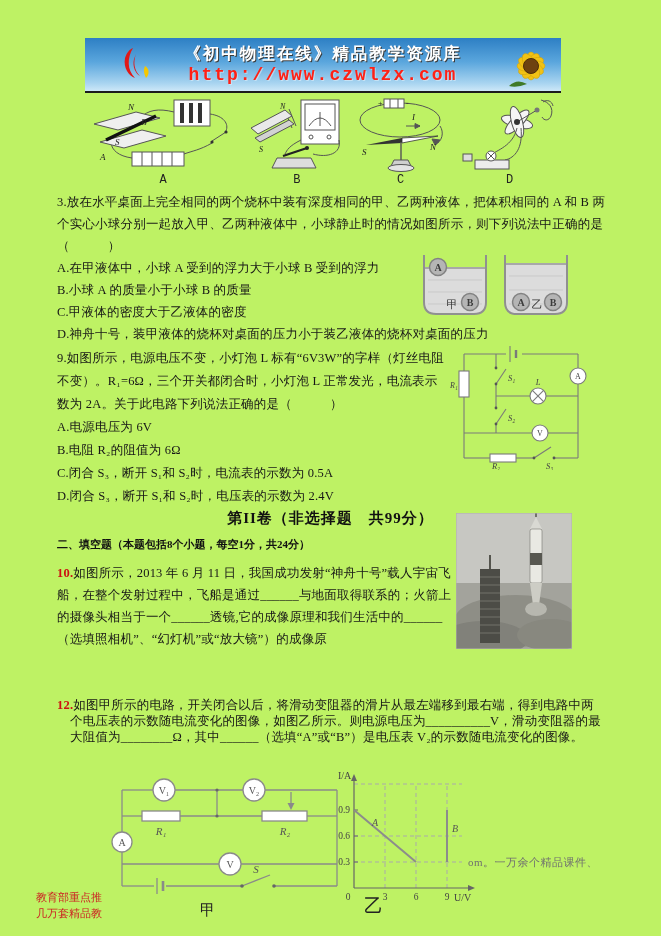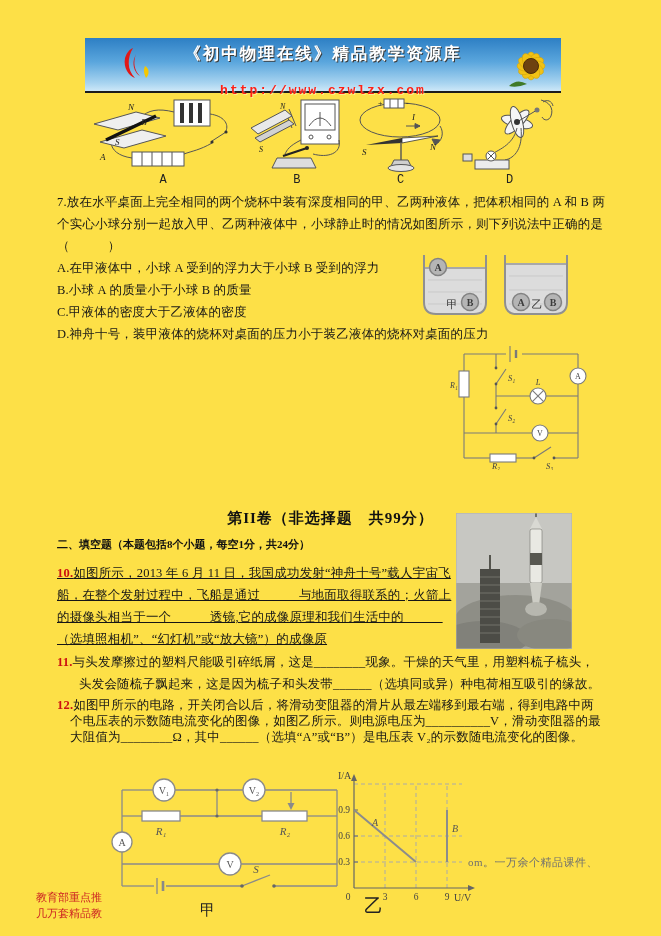--- a/index.html
+++ b/index.html
@@ -1,30 +1,30 @@
 <!DOCTYPE html>
 <html><head>
 <meta charset="utf-8">
 <style>
   * { margin:0; padding:0; box-sizing:border-box; }
   html,body { background:#ffffff; }
   body { font-family:"Liberation Serif","DejaVu Serif",serif; }
-  .page { position:relative; width:661px; height:936px; margin:0 auto; background:#fde047; overflow:hidden; }
+  .page { position:relative; width:661px; height:936px; margin:0 auto; background:#bef264; overflow:hidden; }
   .abs { position:absolute; }
 
   
   .banner { left:85px; top:38px; width:476px; height:55px;
             background:linear-gradient(180deg,#2d7fc4 0%,#5aa6dd 45%,#a8d4f0 85%,#cde8f8 100%);
             border-bottom:2px solid #1c1c1c; display:flex; align-items:center; }
   .banner-logo { position:absolute; left:34px; top:6px; }
   .banner-text { position:absolute; left:0; width:100%; text-align:center; top:5px; }
   .banner-title { color:#ffffff; font-weight:bold; font-size:16.5px; letter-spacing:2px;
                   text-shadow:1px 1px 0 #3a3a3a; }
-  .banner-url { color:#ff2015; font-weight:bold; font-size:13px; letter-spacing:2px;
-                font-family:"Liberation Mono","DejaVu Sans Mono",monospace; margin-top:18px;
+  .banner-url { color:#ff2015; font-weight:bold; font-size:18px; letter-spacing:2px;
+                font-family:"Liberation Mono","DejaVu Sans Mono",monospace; margin-top:0;
                 text-shadow:1px 1px 0 #ffffff66; }
   .sunflower { position:absolute; right:8px; top:6px; }
 
   
   .figrow { left:88px; top:98px; width:474px; height:92px; display:flex; justify-content:space-between; }
   .figcell { display:flex; flex-direction:column; align-items:center; }
   .figlabel { font-size:12px; color:#222; margin-top:1px; font-family:"Liberation Mono","DejaVu Sans Mono",monospace; }
 
   
   .q { position:absolute; font-size:12.5px; line-height:22px; color:#161616; letter-spacing:.2px; }
@@ -181,21 +181,21 @@
           <rect x="6" y="56" width="9" height="7" fill="#ddd"></rect>
         </g>
         <circle cx="60" cy="24" r="3" fill="#333"></circle>
         <circle cx="80" cy="12" r="2.5" fill="#777"></circle>
       </svg>
       <div class="figlabel">D</div>
     </div>
   </div>
 
   <div class="abs q" style="left:57px; top:191px; width:549px;">
-    <div>7.放在水平桌面上完全相同的两个烧杯中装有深度相同的甲、乙两种液体，把体积相同的 A 和 B 两个实心小球分别一起放入甲、乙两种液体中，小球静止时的情况如图所示，则下列说法中正确的是（　　　）</div>
+    <div>3.放在水平桌面上完全相同的两个烧杯中装有深度相同的甲、乙两种液体，把体积相同的 A 和 B 两个实心小球分别一起放入甲、乙两种液体中，小球静止时的情况如图所示，则下列说法中正确的是（　　　）</div>
     <div class="opt">A.在甲液体中，小球 A 受到的浮力大于小球 B 受到的浮力</div>
     <div class="opt">B.小球 A 的质量小于小球 B 的质量</div>
     <div class="opt">C.甲液体的密度大于乙液体的密度</div>
     <div class="opt">D.神舟十号，装甲液体的烧杯对桌面的压力小于装乙液体的烧杯对桌面的压力</div>
   </div>
 
   <svg class="abs" style="left:418px; top:252px;" width="155" height="70" viewBox="0 0 155 70">
     <path d="M6,16 L6,50 Q6,62 18,62 L56,62 Q68,62 68,50 L68,16 Z" fill="#dcdcdc"></path>
     <line x1="6" y1="16" x2="68" y2="16" stroke="#a8a8a8" stroke-width="2"></line>
     <path d="M6,3 L6,50 Q6,62 18,62 L56,62 Q68,62 68,50 L68,3" fill="none" stroke="#909090" stroke-width="2"></path>
@@ -218,20 +218,27 @@
         <line x1="91" y1="38" x2="145" y2="38"></line>
         <line x1="91" y1="52" x2="145" y2="52"></line>
     </g>
     <circle cx="103" cy="50" r="8.5" fill="#b5b5b5" stroke="#828282" stroke-width="1.5"></circle>
     <text x="103" y="54" font-size="10" font-weight="bold" fill="#3c3c3c" text-anchor="middle">A</text>
     <circle cx="135" cy="50" r="8.5" fill="#b5b5b5" stroke="#828282" stroke-width="1.5"></circle>
     <text x="135" y="54" font-size="10" font-weight="bold" fill="#3c3c3c" text-anchor="middle">B</text>
     <text x="119" y="56" font-size="11" fill="#333" text-anchor="middle">乙</text>
   </svg>
 
+  <div class="abs q" style="left:57px; top:347px; width:392px; line-height:23px;">
+    <div>9.如图所示，电源电压不变，小灯泡 L 标有“6V3W”的字样（灯丝电阻不变）。R₁=6Ω，三个开关都闭合时，小灯泡 L 正常发光，电流表示数为 2A。关于此电路下列说法正确的是（　　　）</div>
+    <div class="opt">A.电源电压为 6V</div>
+    <div class="opt">B.电阻 R₂的阻值为 6Ω</div>
+    <div class="opt">C.闭合 S₃，断开 S₁和 S₂时，电流表的示数为 0.5A</div>
+    <div class="opt">D.闭合 S₃，断开 S₁和 S₂时，电压表的示数为 2.4V</div>
+  </div>
 
   <svg class="abs" style="left:450px; top:338px;" width="140" height="132" viewBox="0 0 140 132">
     <g stroke="#7a7a7a" stroke-width="1.1" fill="none">
       <line x1="14" y1="16" x2="56" y2="16"></line>
         <line x1="72" y1="16" x2="128" y2="16"></line>
       <line x1="14" y1="16" x2="14" y2="120"></line>
       <line x1="128" y1="16" x2="128" y2="30"></line>
         <line x1="128" y1="46" x2="128" y2="120"></line>
       <line x1="14" y1="120" x2="40" y2="120"></line>
         <line x1="66" y1="120" x2="84" y2="120"></line>
@@ -268,21 +275,21 @@
     <text x="58" y="83" font-size="8.5" font-style="italic" fill="#444">S₂</text>
     <text x="96" y="131" font-size="8.5" font-style="italic" fill="#444">S₃</text>
     <text x="88" y="47" font-size="8.5" font-style="italic" text-anchor="middle" fill="#444">L</text>
     <text x="0" y="50" font-size="8" font-style="italic" fill="#444">R₁</text>
     <text x="46" y="131" font-size="8.5" font-style="italic" text-anchor="middle" fill="#444">R₂</text>
   </svg>
 
   <div class="abs sec-title">第II卷（非选择题　共99分）</div>
   <div class="abs fill-hdr">二、填空题（本题包括8个小题，每空1分，共24分）</div>
 
-  <div class="abs q" style="left:57px; top:562px; width:396px;text-decoration:underline;">
+  <div class="abs q" style="left:57px; top:562px; width:396px;">
     <span class="rednum">10.</span><span>如图所示，2013 年 6 月 11 日，我国成功发射“神舟十号”载人宇宙飞船，在整个发射过程中，飞船是通过______与地面取得联系的；火箭上的摄像头相当于一个______透镜,它的成像原理和我们生活中的______（选填照相机”、“幻灯机”或“放大镜”）的成像原</span>
   </div>
 
   <svg class="abs" style="left:456px; top:513px;" width="116" height="136" viewBox="0 0 116 136">
     <rect width="116" height="136" fill="#c7c7c2"></rect>
     <rect y="70" width="116" height="66" fill="#a3a39c"></rect>
     <ellipse cx="60" cy="108" rx="62" ry="26" fill="#8e8e86"></ellipse>
     <ellipse cx="28" cy="126" rx="44" ry="18" fill="#81817a"></ellipse>
     <ellipse cx="95" cy="122" rx="34" ry="16" fill="#88887f"></ellipse>
     <rect x="24" y="56" width="20" height="74" fill="#4c4c46"></rect>
@@ -299,23 +306,20 @@
     <line x1="34" y1="42" x2="34" y2="56" stroke="#55554e" stroke-width="2"></line>
     <polygon points="74,16 86,16 80,4" fill="#d9d9d3"></polygon>
     <line x1="80" y1="4" x2="80" y2="0" stroke="#55554e" stroke-width="1.5"></line>
     <rect x="74" y="16" width="12" height="54" rx="2" fill="#e9e9e3" stroke="#77776e" stroke-width="0.6"></rect>
     <rect x="74" y="40" width="12" height="12" fill="#585851"></rect>
     <polygon points="74,70 86,70 83,92 77,92" fill="#cdcdc5"></polygon>
     <ellipse cx="80" cy="96" rx="11" ry="7" fill="#b7b7af"></ellipse>
     <rect width="116" height="136" fill="none" stroke="#b0b0aa" stroke-width="1"></rect>
   </svg>
 
-  <div class="abs q hang22" style="left:57px; top:651px; width:549px;">
-    <span class="rednum">11.</span><span>与头发摩擦过的塑料尺能吸引碎纸屑，这是________现象。干燥的天气里，用塑料梳子梳头，头发会随梳子飘起来，这是因为梳子和头发带______（选填同或异）种电荷相互吸引的缘故。</span>
-  </div>
 
   <div class="abs q hang13" style="left:57px; top:697px; width:549px; line-height:16px;">
     <span class="rednum">12.</span><span>如图甲所示的电路，开关闭合以后，将滑动变阻器的滑片从最左端移到最右端，得到电路中两个电压表的示数随电流变化的图像，如图乙所示。则电源电压为__________V，滑动变阻器的最大阻值为________Ω，其中______（选填“A”或“B”）是电压表 V₂的示数随电流变化的图像。</span>
   </div>
 
   <svg class="abs" style="left:102px; top:774px;" width="250" height="132" viewBox="0 0 250 132">
     <g stroke="#8a8a8a" stroke-width="1.3" fill="none">
       <line x1="20" y1="16" x2="51" y2="16"></line>
         <line x1="73" y1="16" x2="141" y2="16"></line>
         <line x1="163" y1="16" x2="235" y2="16"></line>

